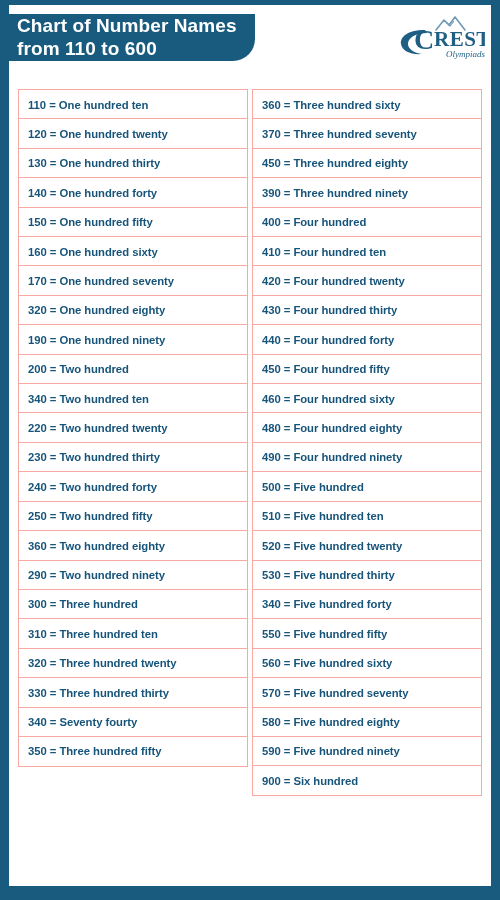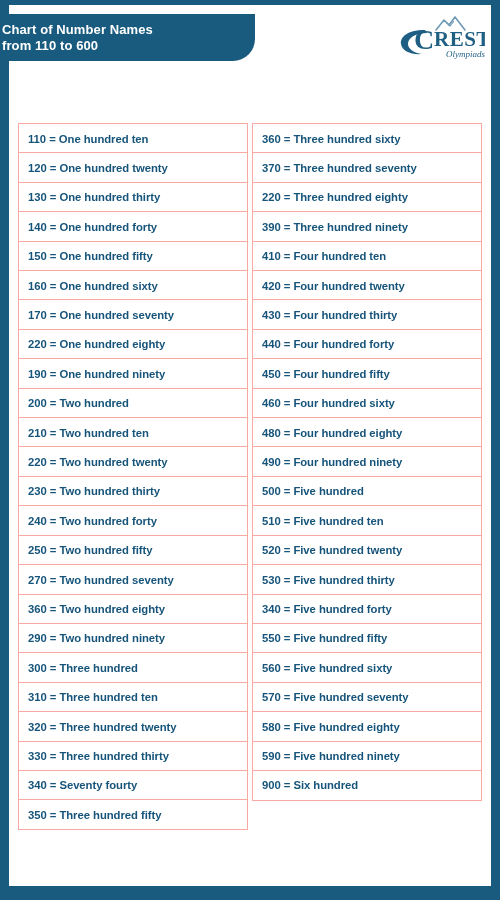--- a/index.html
+++ b/index.html
@@ -44,24 +44,24 @@
     top: 9px;
     width: 255px;
     height: 47px;
     background: #195b7e;
     border-radius: 0 0 22px 0;
     display: flex;
     align-items: center;
   }
   .title-text {
     color: #ffffff;
-    font-size: 13px;
+    font-size: 19px;
     font-weight: bold;
     line-height: 1.2;
-    padding-left: 2px;
+    padding-left: 17px;
     padding-right: 8px;
     letter-spacing: 0.1px;
     white-space: pre-line;
   }
 
   
   .logo {
     position: absolute;
     right: 6px;
     top: 8px;
@@ -71,21 +71,20 @@
   .logo svg { display: block; }
 
   
   .table-area {
     position: absolute;
     left: 9px;
     right: 9px;
     top: 84px;
     display: flex;
     gap: 4px;
-    margin-top: 34px;
   }
   .column {
     flex: 1 1 0;
     display: flex;
     flex-direction: column;
   }
   .cell {
     box-sizing: border-box;
     height: 31px;
     border: 1.6px solid #f9a9a1;
@@ -150,45 +149,42 @@
           <div class="cell">
             <span class="cell-text">150 = One hundred fifty</span>
           </div>
           <div class="cell">
             <span class="cell-text">160 = One hundred sixty</span>
           </div>
           <div class="cell">
             <span class="cell-text">170 = One hundred seventy</span>
           </div>
           <div class="cell">
-            <span class="cell-text">220 = One hundred eighty</span>
+            <span class="cell-text">320 = One hundred eighty</span>
           </div>
           <div class="cell">
             <span class="cell-text">190 = One hundred ninety</span>
           </div>
           <div class="cell">
             <span class="cell-text">200 = Two hundred</span>
           </div>
           <div class="cell">
-            <span class="cell-text">210 = Two hundred ten</span>
+            <span class="cell-text">340 = Two hundred ten</span>
           </div>
           <div class="cell">
             <span class="cell-text">220 = Two hundred twenty</span>
           </div>
           <div class="cell">
             <span class="cell-text">230 = Two hundred thirty</span>
           </div>
           <div class="cell">
             <span class="cell-text">240 = Two hundred forty</span>
           </div>
           <div class="cell">
             <span class="cell-text">250 = Two hundred fifty</span>
-          </div>
-          <div class="cell">
-            <span class="cell-text">270 = Two hundred seventy</span>
           </div>
           <div class="cell">
             <span class="cell-text">360 = Two hundred eighty</span>
           </div>
           <div class="cell">
             <span class="cell-text">290 = Two hundred ninety</span>
           </div>
           <div class="cell">
             <span class="cell-text">300 = Three hundred</span>
           </div>
@@ -209,24 +205,27 @@
           </div>
         </div>
       <div class="column">
           <div class="cell">
             <span class="cell-text">360 = Three hundred sixty</span>
           </div>
           <div class="cell">
             <span class="cell-text">370 = Three hundred seventy</span>
           </div>
           <div class="cell">
-            <span class="cell-text">220 = Three hundred eighty</span>
+            <span class="cell-text">450 = Three hundred eighty</span>
           </div>
           <div class="cell">
             <span class="cell-text">390 = Three hundred ninety</span>
+          </div>
+          <div class="cell">
+            <span class="cell-text">400 = Four hundred</span>
           </div>
           <div class="cell">
             <span class="cell-text">410 = Four hundred ten</span>
           </div>
           <div class="cell">
             <span class="cell-text">420 = Four hundred twenty</span>
           </div>
           <div class="cell">
             <span class="cell-text">430 = Four hundred thirty</span>
           </div>

